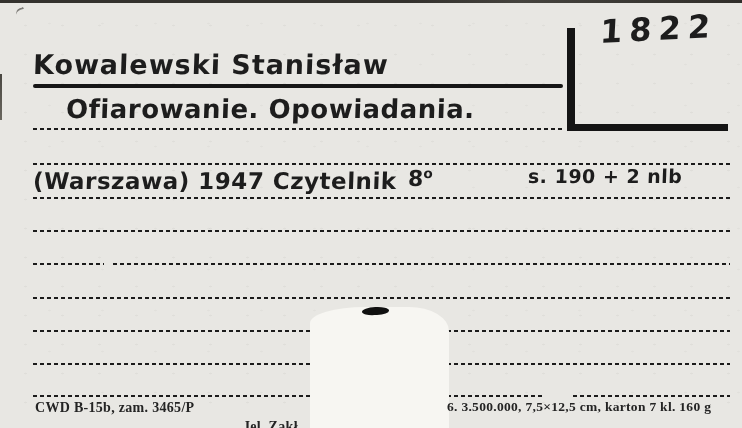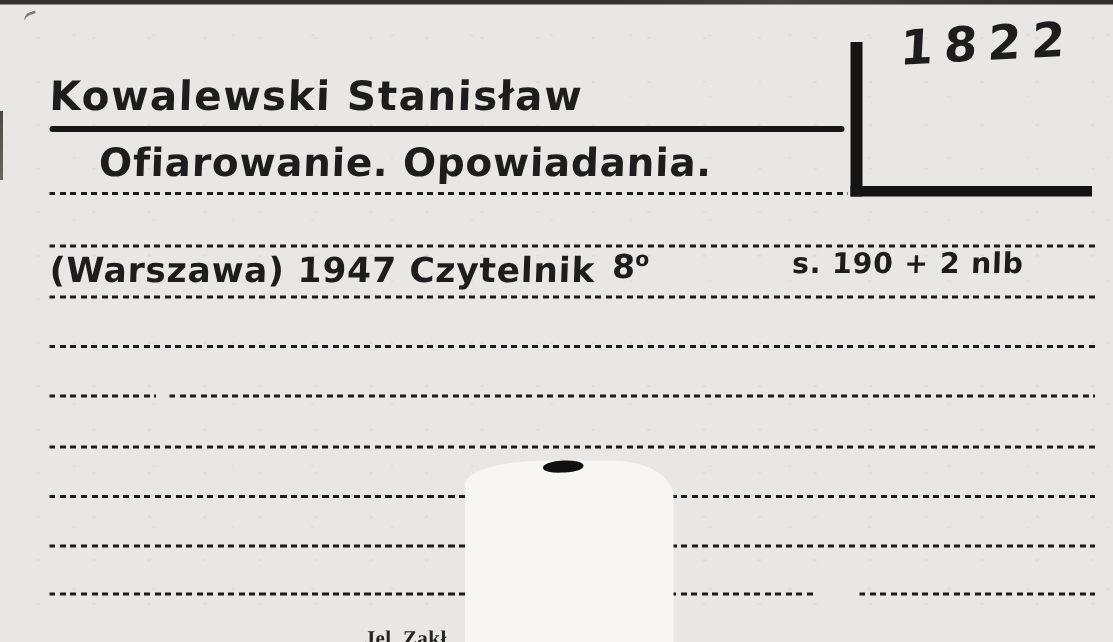--- a/index.html
+++ b/index.html
@@ -136,14 +136,16 @@
 
   <div class="hand imprint">(Warszawa) 1947 Czytelnik</div>
   <div class="hand format"><span>8</span><span class="fmt-sup">o</span></div>
   <div class="hand pagination">s. 190 + 2 nlb</div>
 
   <div class="printed footer-mid">Jel. Zakł</div>
 
   <div class="erasure"></div>
   <div class="ink-blot"></div>
 
+  <div class="printed footer-left">CWD B-15b, zam. 3465/P</div>
+  <div class="printed footer-right">6. 3.500.000, 7,5×12,5 cm, karton 7 kl. 160 g</div>
 
 </div>
 
 </body></html>

